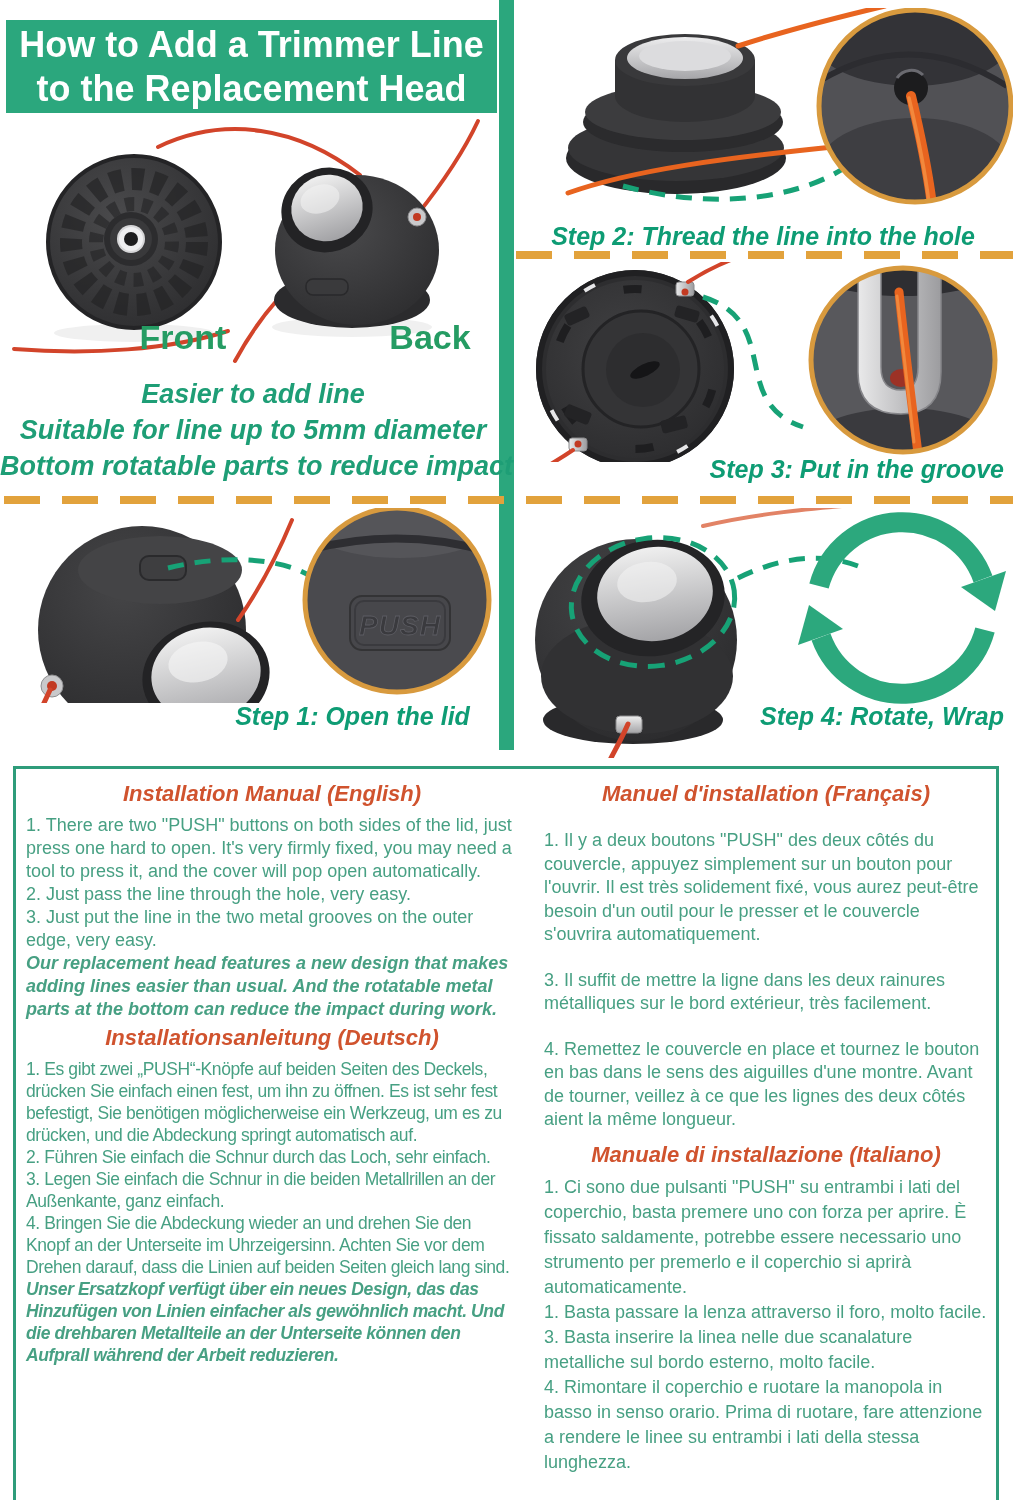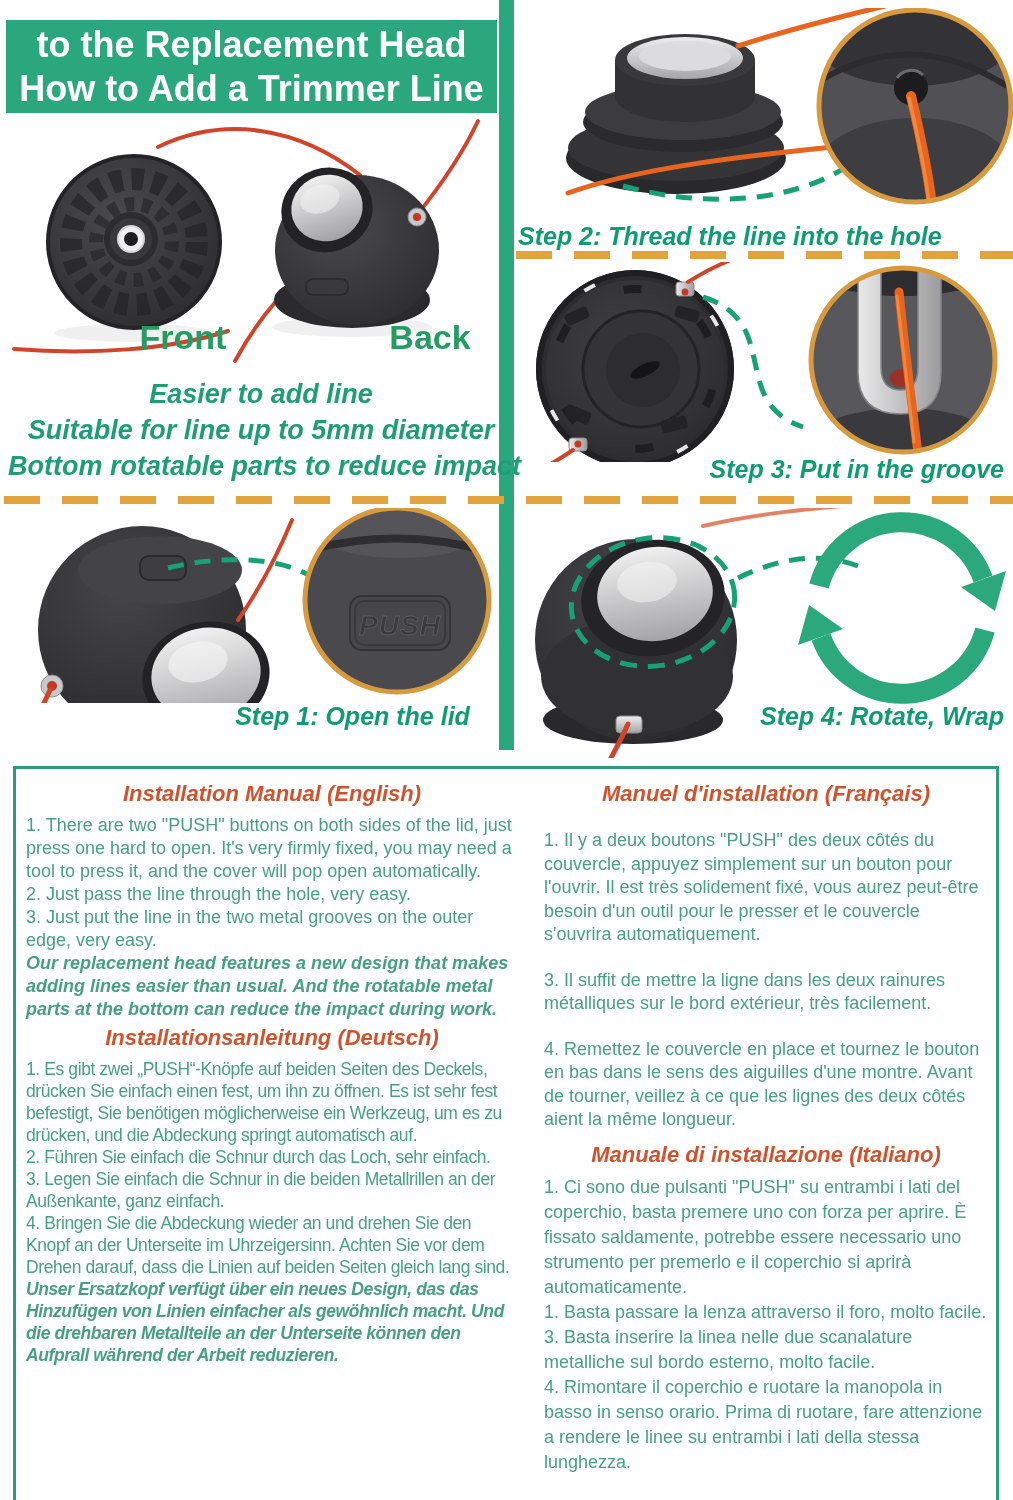--- a/index.html
+++ b/index.html
@@ -14,24 +14,24 @@
   .dash-sep{position:absolute;height:8px;
             background:repeating-linear-gradient(90deg,#E2A23C 0 36px,transparent 36px 58px);}
   .sep-right{left:516px;top:251px;width:497px;}
   .sep-full{left:4px;top:496px;width:1009px;}
   
   .ill{position:absolute;}
   
   .fb-label{position:absolute;font-weight:bold;font-size:34px;color:#259C63;text-align:center;width:150px;}
   .front-label{left:108px;top:318px;}
   .back-label{left:355px;top:318px;}
-  .features{position:absolute;left:8px;top:376px;width:506px;text-align:center;}
+  .features{position:absolute;left:0;top:376px;width:506px;text-align:center;}
   .features div{font-style:italic;font-weight:bold;font-size:27px;line-height:36px;color:#1E9E76;white-space:nowrap;}
   .step-cap{position:absolute;font-weight:bold;font-style:italic;font-size:25px;color:#0E9C74;white-space:nowrap;}
-  .cap2{left:518px;top:222px;width:490px;text-align:left;}
+  .cap2{left:518px;top:222px;width:490px;text-align:center;}
   .cap3{left:518px;top:455px;width:486px;text-align:right;}
   .cap1{left:205px;top:702px;width:295px;text-align:center;}
   .cap4{left:518px;top:702px;width:486px;text-align:right;}
   
   .manual-box{position:absolute;left:13px;top:766px;width:986px;height:842px;
               border:3px solid #2E9C7A;box-sizing:border-box;display:flex;}
   .mcol{box-sizing:border-box;padding-top:8px;}
   .mcol-left{width:508px;padding-left:10px;padding-right:6px;}
   .mcol-right{width:472px;padding-left:20px;padding-right:8px;}
   .mhead{font-style:italic;font-weight:bold;font-size:22px;color:#D0532E;text-align:center;margin:4px 0 7px 0;}
@@ -41,22 +41,22 @@
   .fr p{font-size:18px;line-height:23.5px;margin-top:22px;}
   .it p{font-size:18px;line-height:25px;}
   .note{font-style:italic;font-weight:bold;}
 </style>
 </head>
 <body>
 
 <div class="page">
 
   <div class="banner">
+    <div>How to Add a Trimmer Line</div>
     <div>to the Replacement Head</div>
-    <div>How to Add a Trimmer Line</div>
   </div>
 
   <div class="vdivider"></div>
 
   <svg class="ill" style="left:0;top:115px" width="506" height="258" viewBox="0 0 506 258">
     <defs>
       <radialGradient id="gDarkA" cx="40%" cy="35%" r="75%">
         <stop offset="0%" stop-color="#4a4a4c"></stop>
           <stop offset="100%" stop-color="#2c2c2e"></stop>
       </radialGradient>

